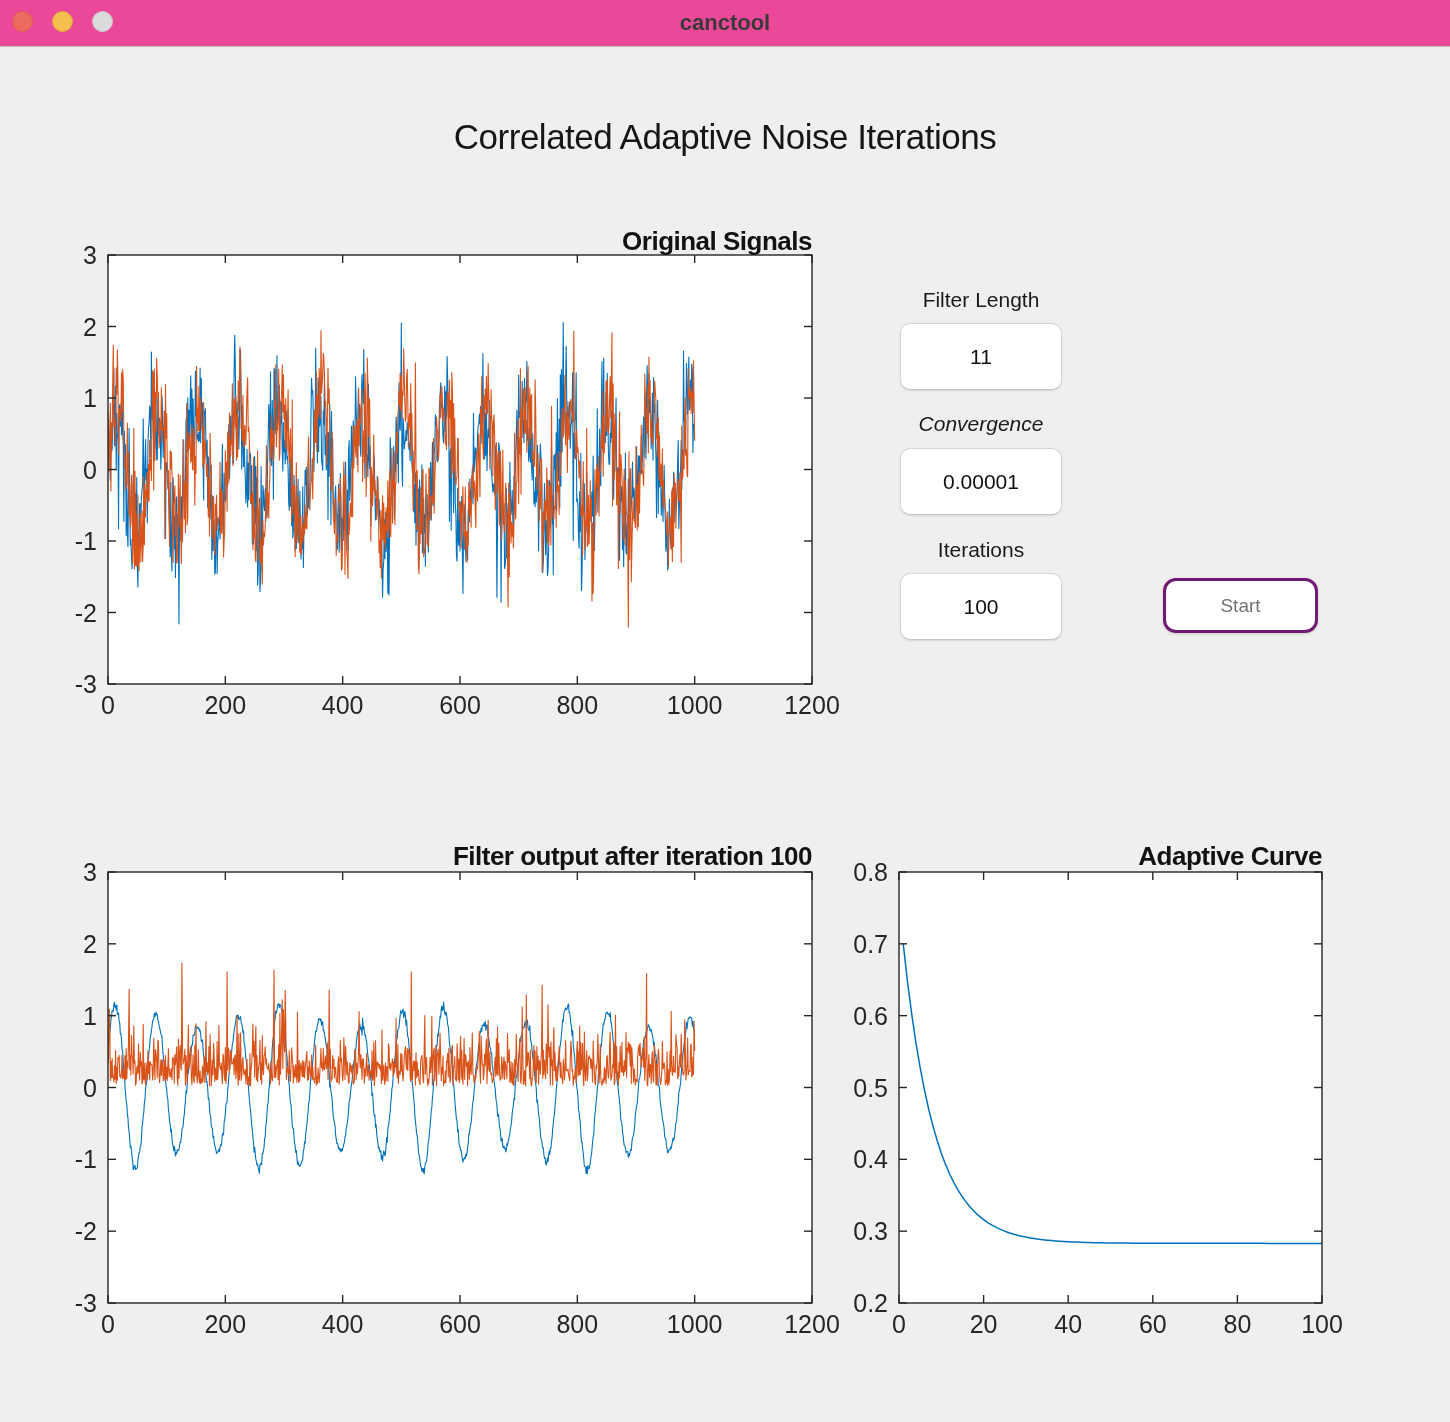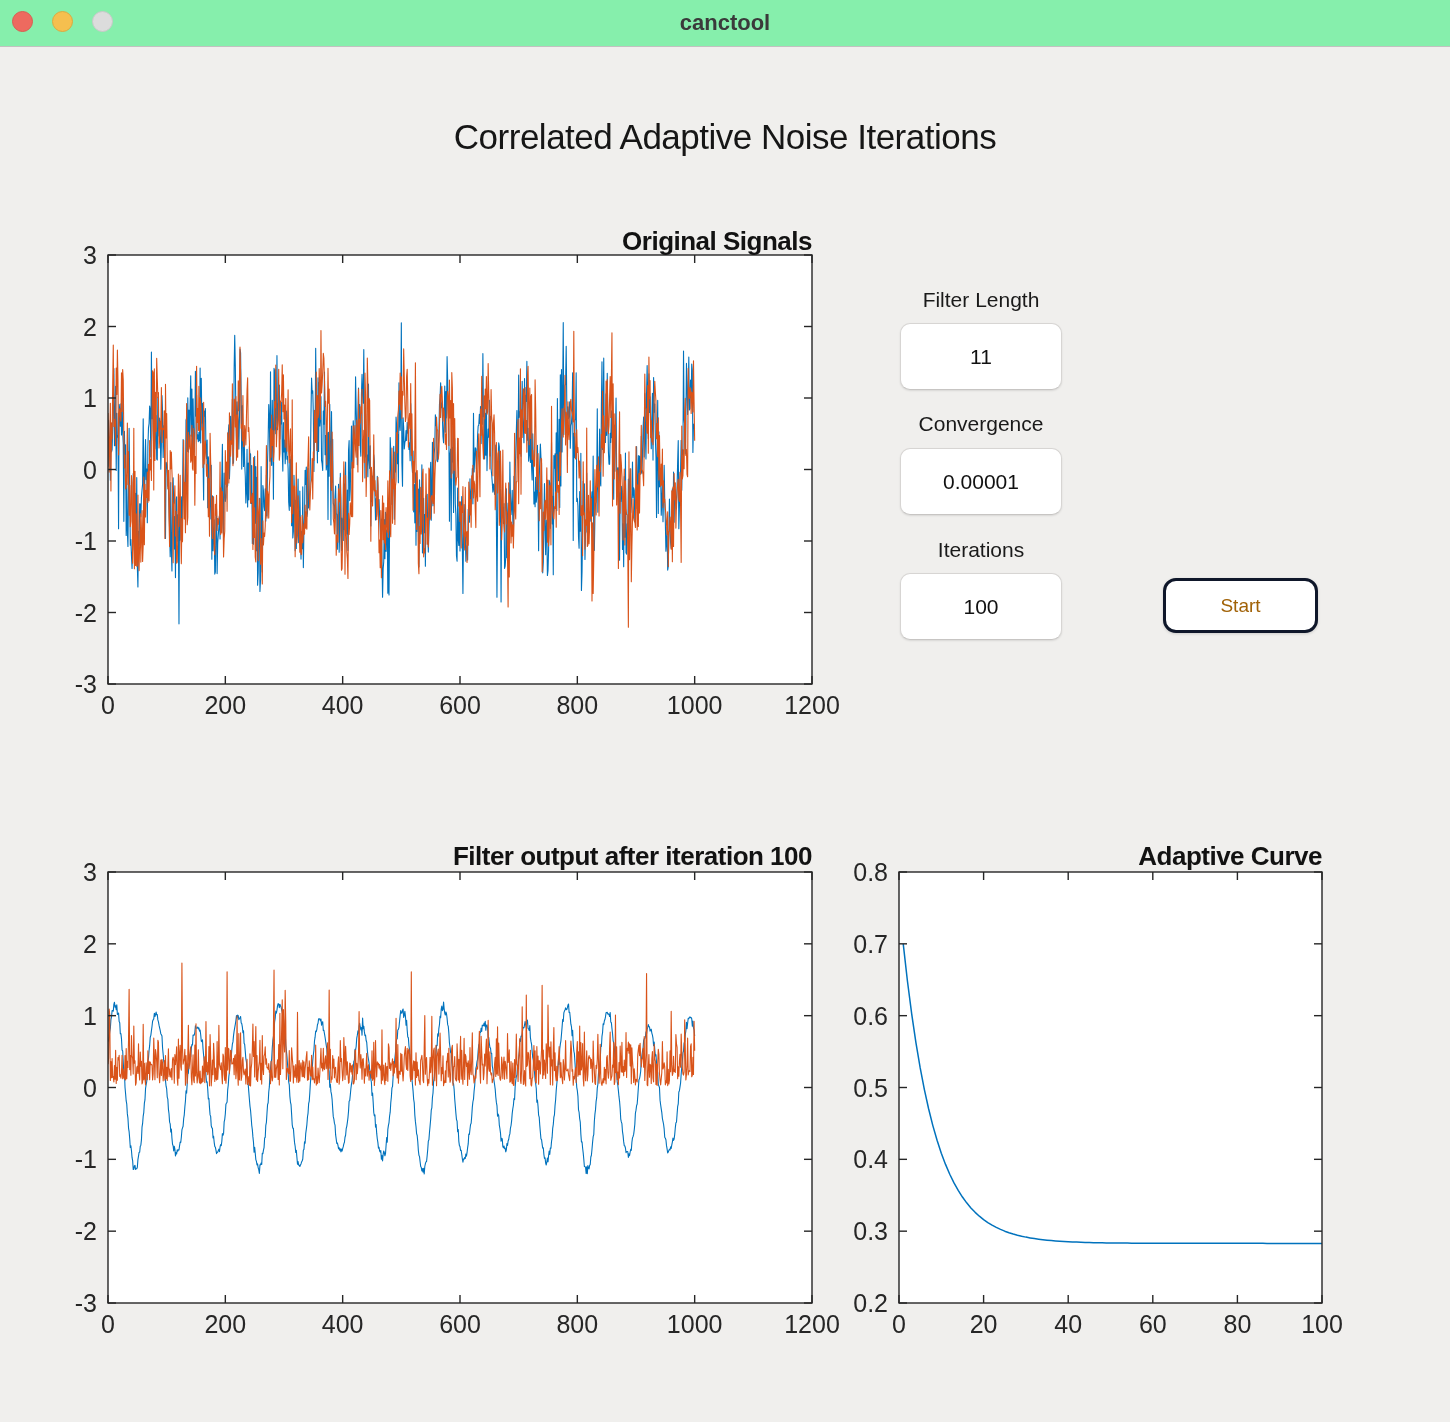--- a/index.html
+++ b/index.html
@@ -5,21 +5,21 @@
   html,body{margin:0;padding:0;}
   body{
     width:1450px;height:1422px;position:relative;overflow:hidden;
     background:#f0efed;
     font-family:"Liberation Sans", sans-serif;
     -webkit-font-smoothing:antialiased;
   }
   
   .titlebar{
     position:absolute;left:0;top:0;width:100%;height:47px;
-    background:#86efac;border-bottom:1px solid #c2c1c0;box-sizing:border-box;
+    background:#ec4899;border-bottom:1px solid #c2c1c0;box-sizing:border-box;
   }
   .traffic{position:absolute;left:12px;top:11px;display:flex;gap:19px;}
   .light{width:21px;height:21px;border-radius:50%;box-sizing:border-box;}
   .light.red{background:#ed6a5f;border:1px solid #d95d50;}
   .light.yellow{background:#f5bf4f;border:1px solid #dda93e;}
   .light.gray{background:#dcdcdc;border:1px solid #c9c9c9;}
   .titlebar-title{
     position:absolute;left:0;top:10px;width:100%;text-align:center;
     font-size:22px;font-weight:bold;color:#3a3a3a;
   }
@@ -37,36 +37,36 @@
   }
   #chart-title-1{left:108px;top:226px;width:704px;}
   #chart-title-2{left:108px;top:841px;width:704px;}
   #chart-title-3{left:899px;top:841px;width:423px;}
   
   .ctl-label{
     position:absolute;left:900px;width:162px;text-align:center;
     font-size:21px;color:#1a1a1a;
   }
   #label-filter-length{top:288px;}
-  #label-convergence{top:412px;}
+  #label-convergence{top:412px;font-style:italic;}
   #label-iterations{top:538px;}
   .ctl-input{
     position:absolute;left:900px;width:162px;height:67px;box-sizing:border-box;
     background:#ffffff;border:1px solid #d7d5d3;border-bottom-color:#c7c5c3;
     box-shadow:0 1px 2px rgba(0,0,0,0.10);
     text-align:center;font-size:21px;color:#111;
     font-family:"Liberation Sans", sans-serif;outline:none;border-radius:10px;
   }
   #input-filter-length{top:323px;}
   #input-convergence{top:448px;}
   #input-iterations{top:573px;}
   .start-btn{
     position:absolute;left:1163px;top:578px;width:155px;height:55px;
-    background:#ffffff;border:3px solid #0f172a;border-radius:13px;
-    font-size:19px;color:#a16207;font-family:"Liberation Sans", sans-serif;
+    background:#ffffff;border:3px solid #701a75;border-radius:13px;
+    font-size:19px;color:#737373;font-family:"Liberation Sans", sans-serif;
     box-shadow:0 1px 3px rgba(0,0,0,0.15);cursor:pointer;
   }
 </style>
 </head>
 <body>
 
 <div class="titlebar">
   <div class="traffic">
     <span class="light red"></span>
     <span class="light yellow"></span>

